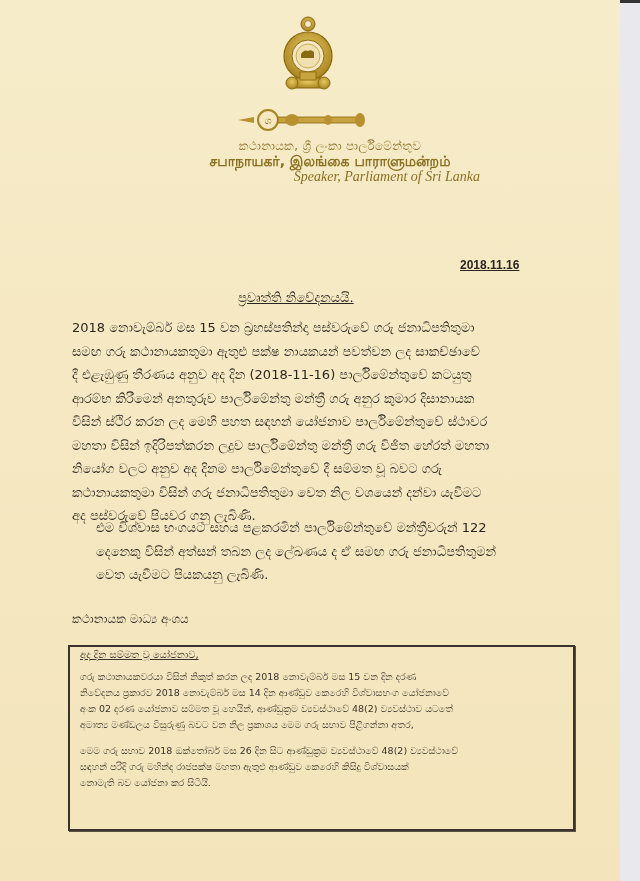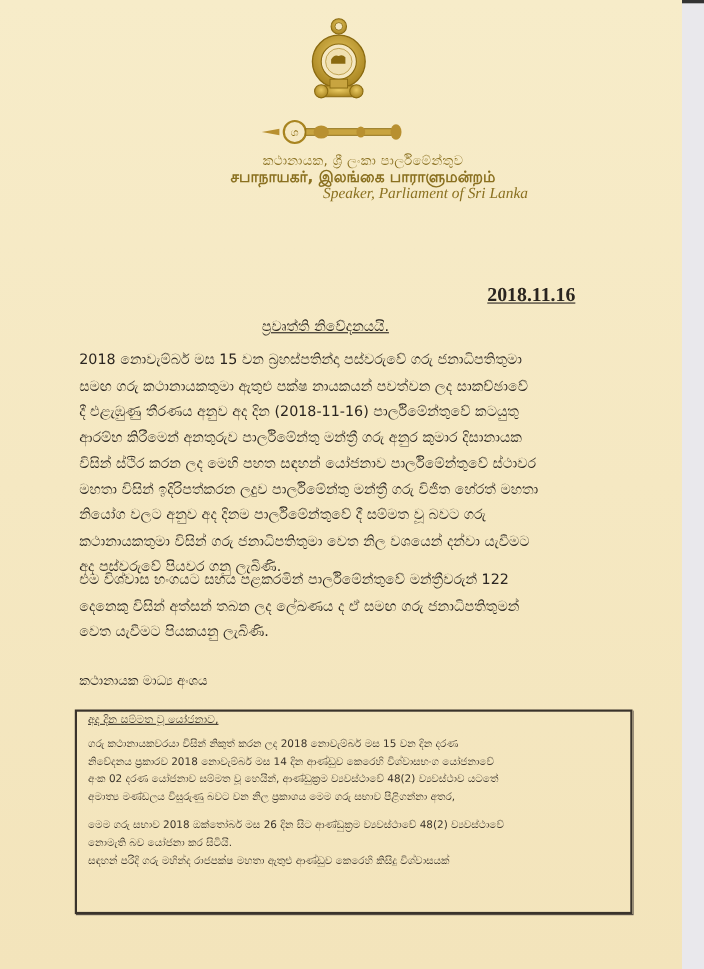--- a/index.html
+++ b/index.html
@@ -31,36 +31,36 @@
     }
     .letterhead {
       position: absolute; left: 180px; top: 138px; width: 300px; text-align: center;
       color: #8a7020;
     }
     .lh-sinhala { font-family: "DejaVu Sans", sans-serif; font-size: 12px; line-height: 16px; letter-spacing: 0.3px; }
     .lh-tamil { font-family: "DejaVu Sans", sans-serif; font-size: 14px; line-height: 14px; font-weight: bold; }
     .lh-english { font-family: "Liberation Serif", serif; font-style: italic; font-size: 14px; line-height: 18px; text-align: right; }
 
     .date {
-      position: absolute; left: 443px; top: 258px;
-      font-family: Liberation Serif, serif; font-weight: bold; font-size: 18px;
+      position: absolute; left: 460px; top: 258px;
+      font-family: Liberation Sans, sans-serif; font-weight: bold; font-size: 12px;
       text-decoration: underline; color: #2a2520;
     }
     .heading {
       position: absolute; left: 238px; top: 290px;
       font-family: "DejaVu Sans", sans-serif; font-size: 13px;
       text-decoration: underline; color: #2a2520;
     }
     .para {
       position: absolute; left: 72px; width: 478px;
       font-family: "DejaVu Sans", sans-serif; font-size: 13px;
       line-height: 23.5px; color: #2a2520; text-align: justify;
     }
     .para1 { top: 316px; }
-    .para2 { top: 516px; }
+    .para2 { top: 516px; margin-left: 24px; }
     .signoff {
       position: absolute; left: 72px; top: 612px;
       font-family: "DejaVu Sans", sans-serif; font-size: 12px; color: #2a2520;
     }
     .box {
       position: absolute; left: 68px; top: 645px; width: 471px; height: 150px;
       border: 2px solid #3a332b; box-shadow: 1px 1px 0 #5a5048;
       padding: 16px;
     }
     .box-title {
@@ -147,21 +147,21 @@
   <div class="box">
     <div class="box-title">අද දින සම්මත වූ යෝජනාව,</div>
     <div class="box-para box-para1">
       <div>ගරු කථානායකවරයා විසින් නිකුත් කරන ලද 2018 නොවැම්බර් මස 15 වන දින දරණ</div>
       <div>නිවේදනය ප්‍රකාරව 2018 නොවැම්බර් මස 14 දින ආණ්ඩුව කෙරෙහි විශ්වාසභංග යෝජනාවේ</div>
       <div>අංක 02 දරණ යෝජනාව සම්මත වූ හෙයින්, ආණ්ඩුක්‍රම ව්‍යවස්ථාවේ 48(2) ව්‍යවස්ථාව යටතේ</div>
       <div>අමාත්‍ය මණ්ඩලය විසුරුණු බවට වන නිල ප්‍රකාශය මෙම ගරු සභාව පිළිගන්නා අතර,</div>
     </div>
     <div class="box-para box-para2">
       <div>මෙම ගරු සභාව 2018 ඔක්තෝබර් මස 26 දින සිට ආණ්ඩුක්‍රම ව්‍යවස්ථාවේ 48(2) ව්‍යවස්ථාවේ</div>
+      <div>සඳහන් පරිදි ගරු මහින්ද රාජපක්ෂ මහතා ඇතුළු ආණ්ඩුව කෙරෙහි කිසිදු විශ්වාසයක්</div>
       <div>නොමැති බව යෝජනා කර සිටියි.</div>
-      <div>සඳහන් පරිදි ගරු මහින්ද රාජපක්ෂ මහතා ඇතුළු ආණ්ඩුව කෙරෙහි කිසිදු විශ්වාසයක්</div>
     </div>
   </div>
 
 </div>
 
 <div class="edge-strip"></div>
 <div class="top-dark"></div>
 
 </body></html>

